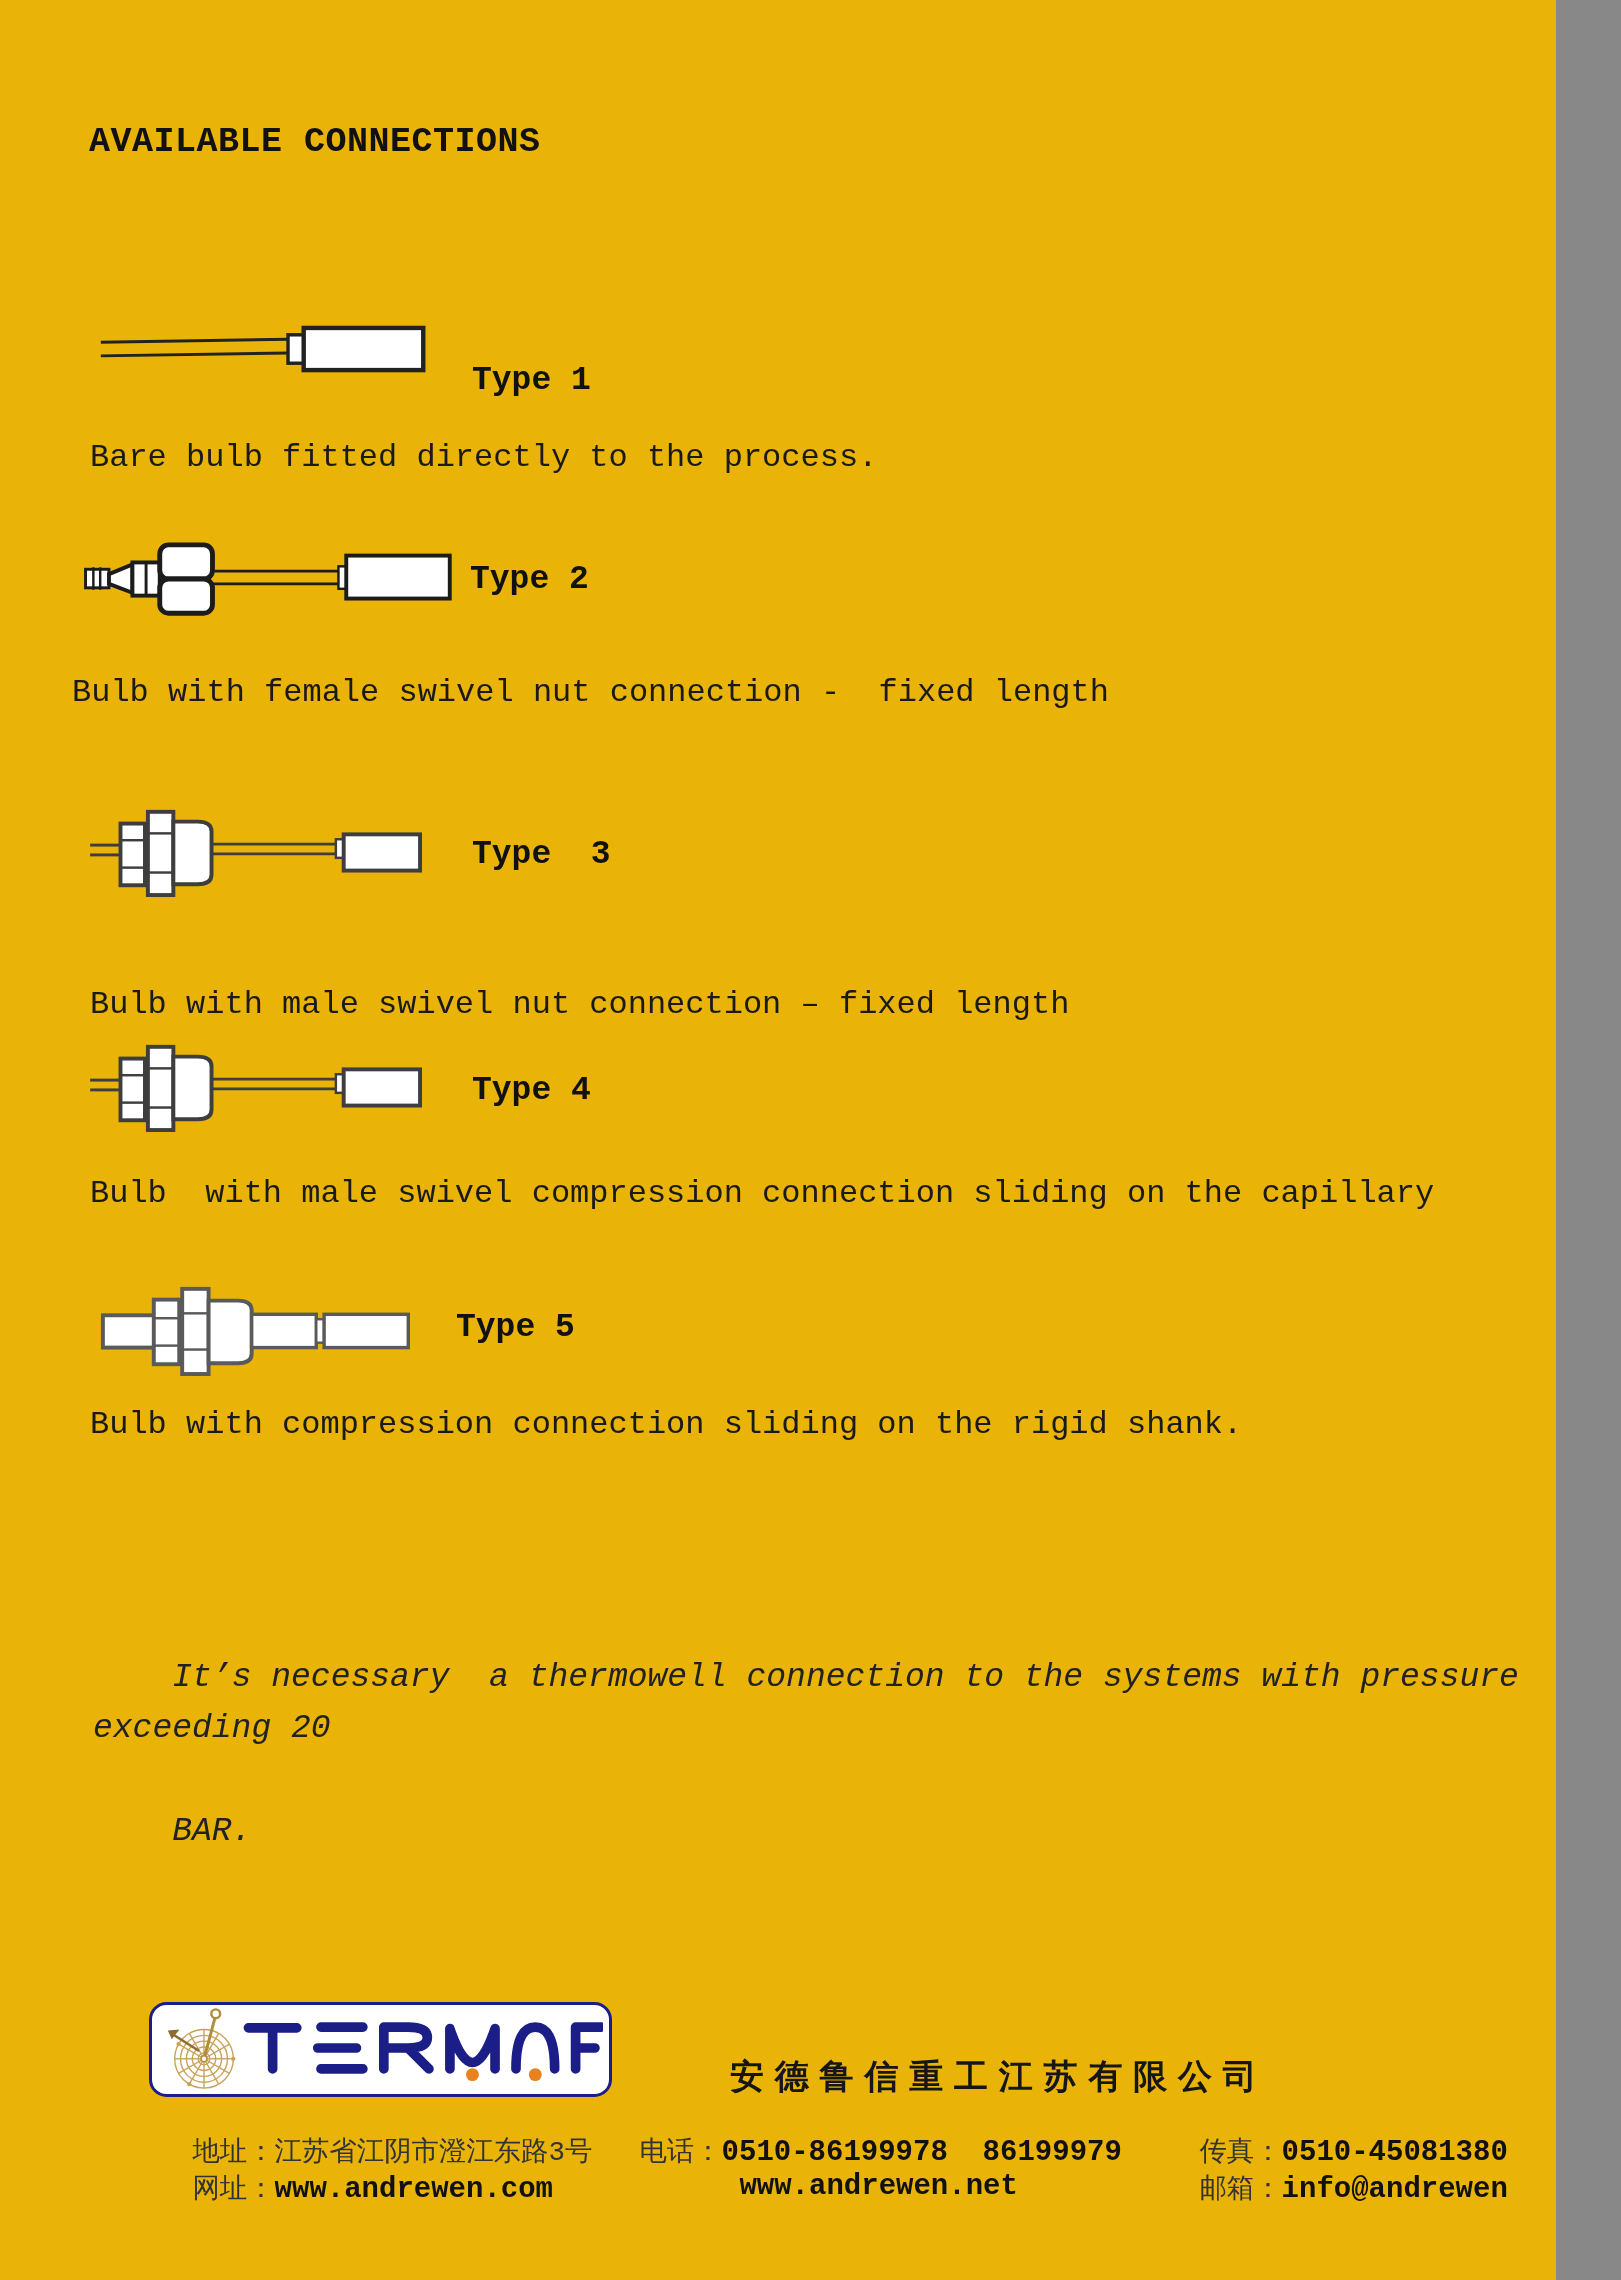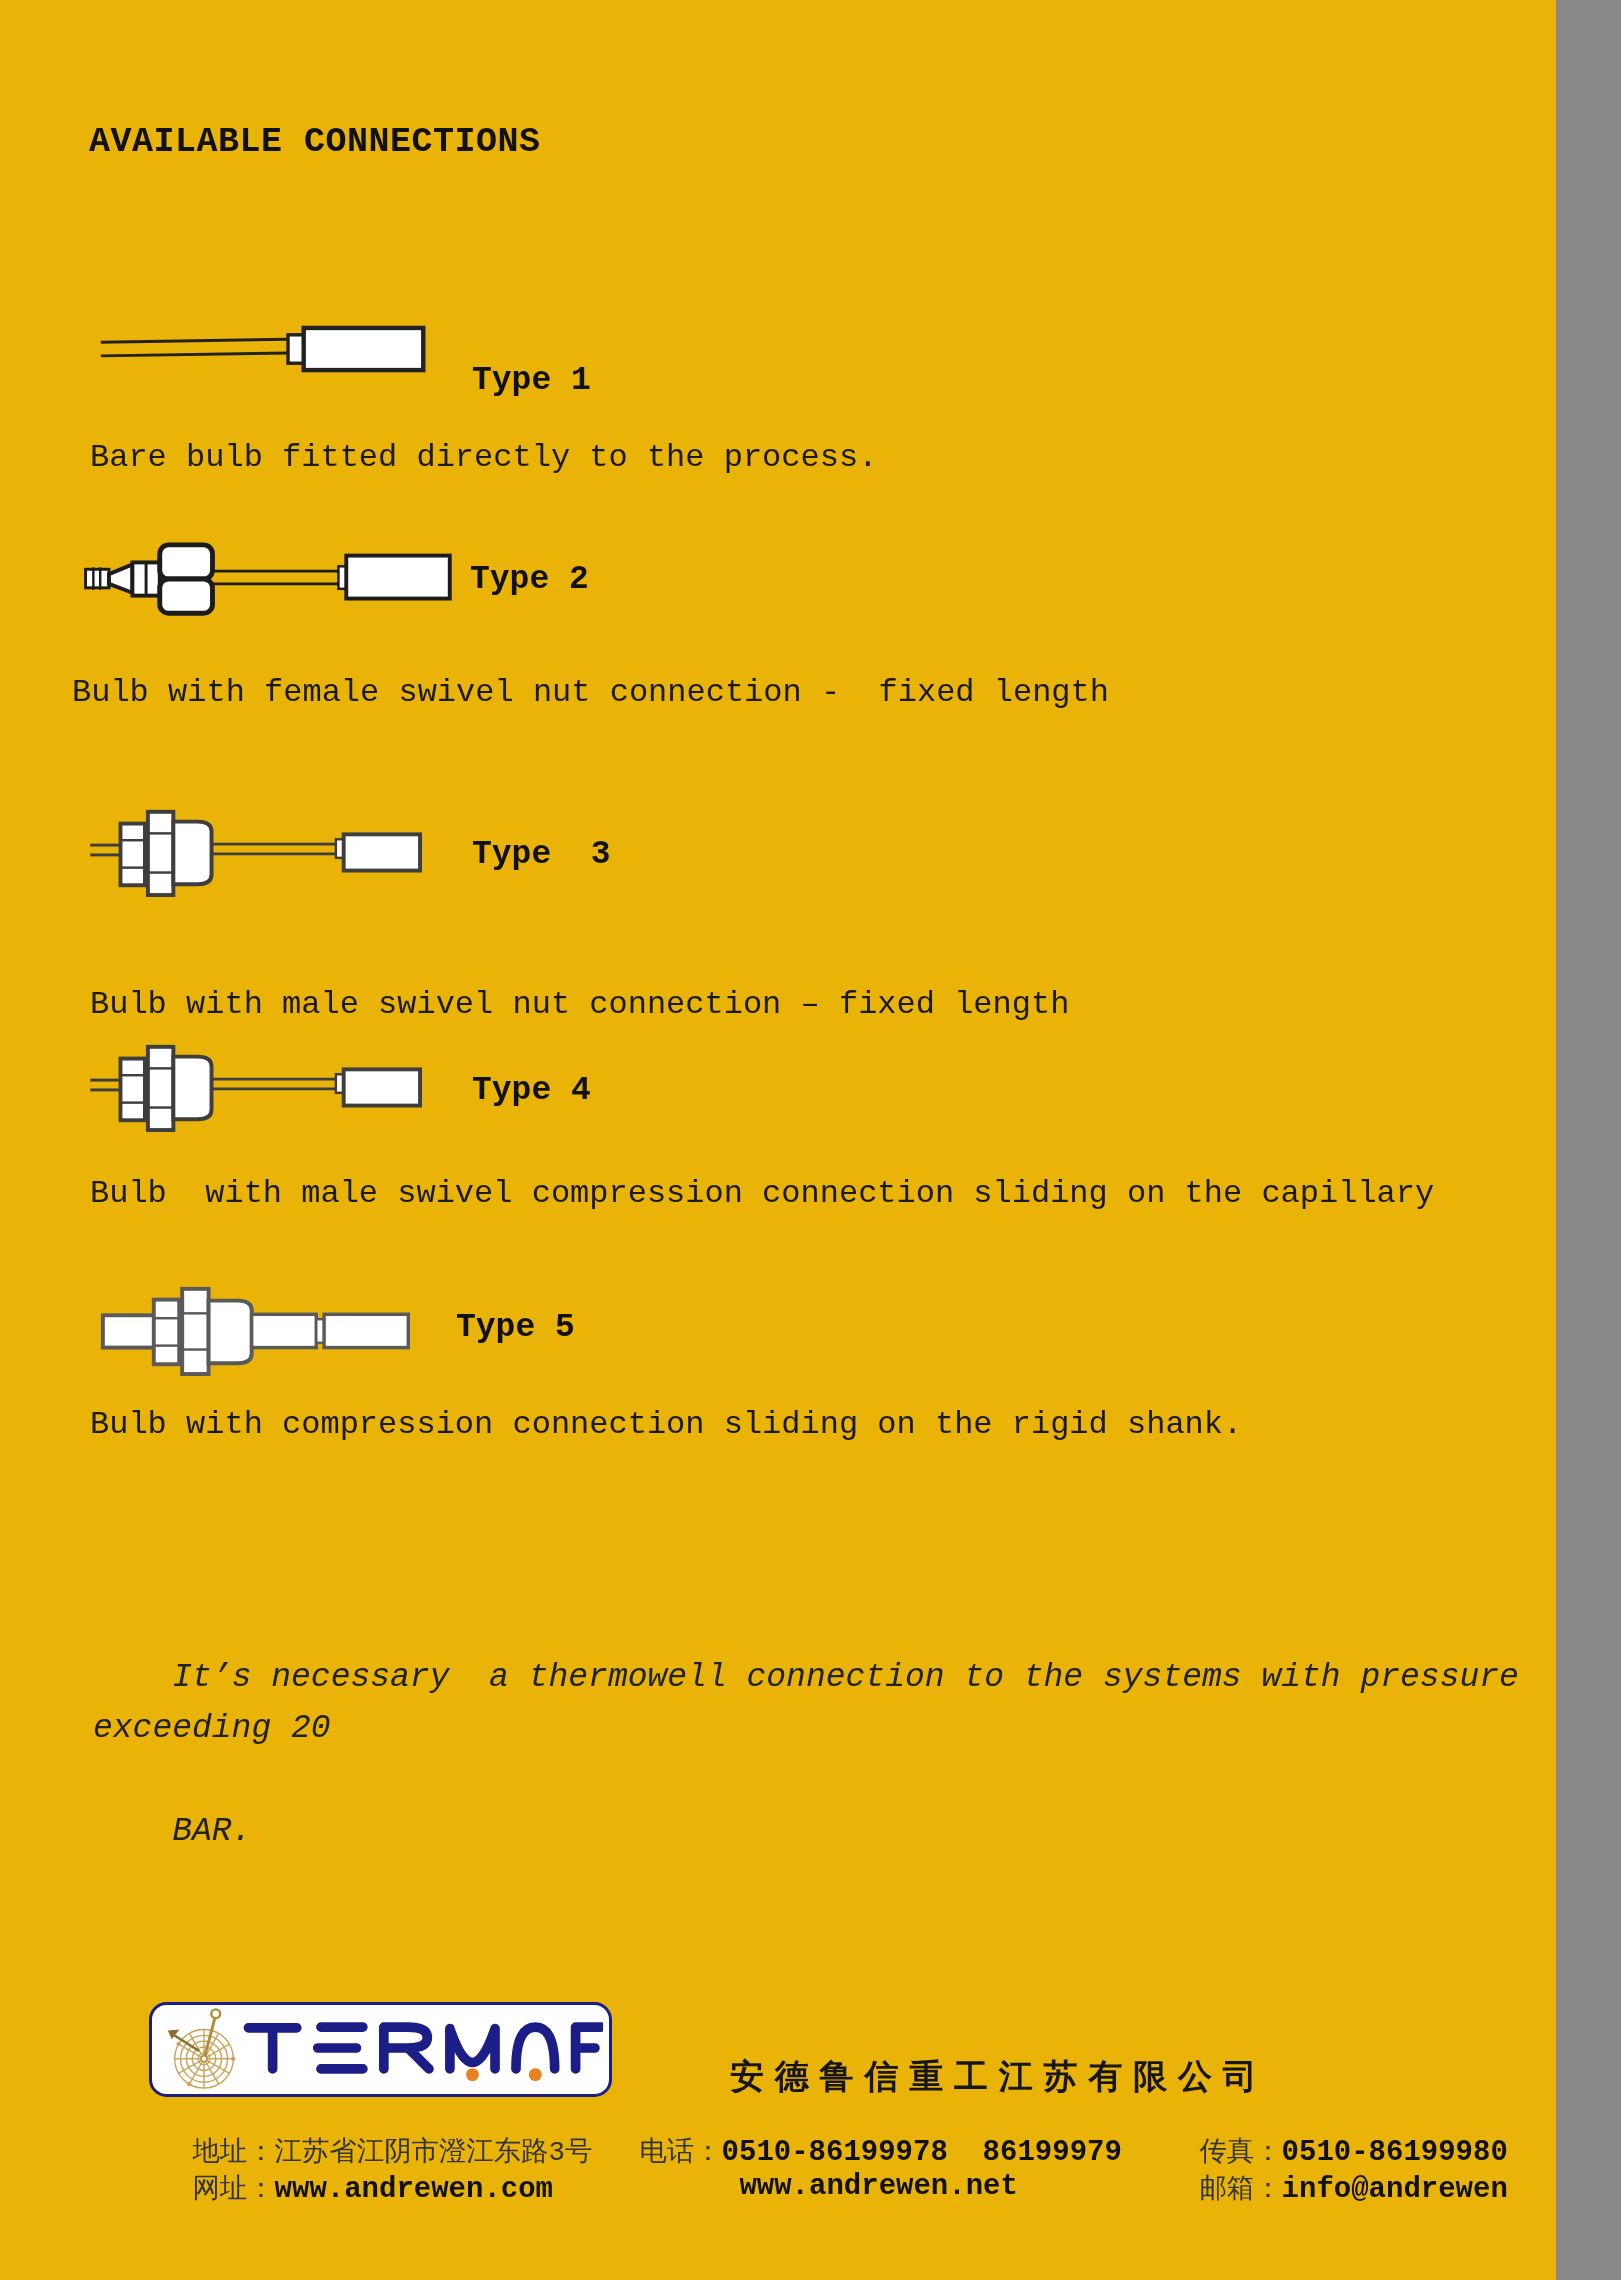--- a/index.html
+++ b/index.html
@@ -169,21 +169,21 @@
 
   <div class="abs company cjk" style="left:730px;top:2054px;">安德鲁信重工江苏有限公司</div>
 
   <div class="abs frow" style="left:154px;top:2115px;">
     <span class="f-label">地址：</span><span class="f-label cjk">江苏省江阴市澄江东路3号</span>
   </div>
   <div class="abs frow" style="left:601px;top:2115px;">
     <span class="f-label">电话：</span><span class="f-strong">0510-86199978  86199979</span>
   </div>
   <div class="abs frow" style="left:1161px;top:2115px;">
-    <span class="f-label">传真：</span><span class="f-strong">0510-86199980</span>
+    <span class="f-label">传真：</span><span class="f-strong">0510-45081380</span>
   </div>
 
   <div class="abs frow" style="left:154px;top:2152px;">
     <span class="f-label">网址：</span><span class="f-strong">www.andrewen.com</span>
   </div>
   <div class="abs frow" style="left:701px;top:2152px;">
     <span class="f-strong">www.andrewen.net</span>
   </div>
   <div class="abs frow" style="left:1161px;top:2152px;">
     <span class="f-label">邮箱：</span><span class="f-med">info@andrewen</span>

